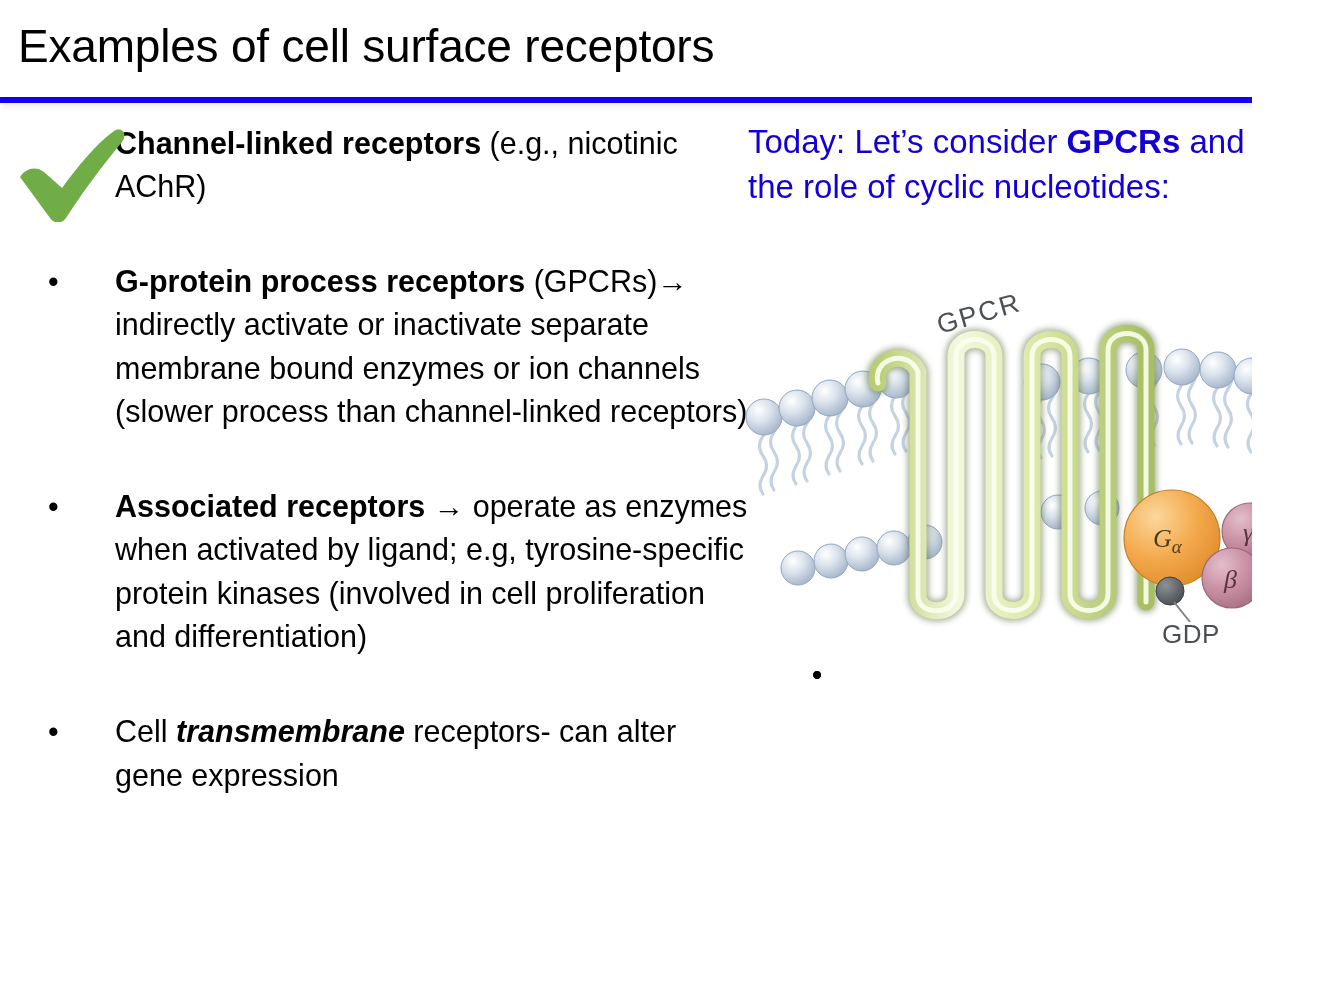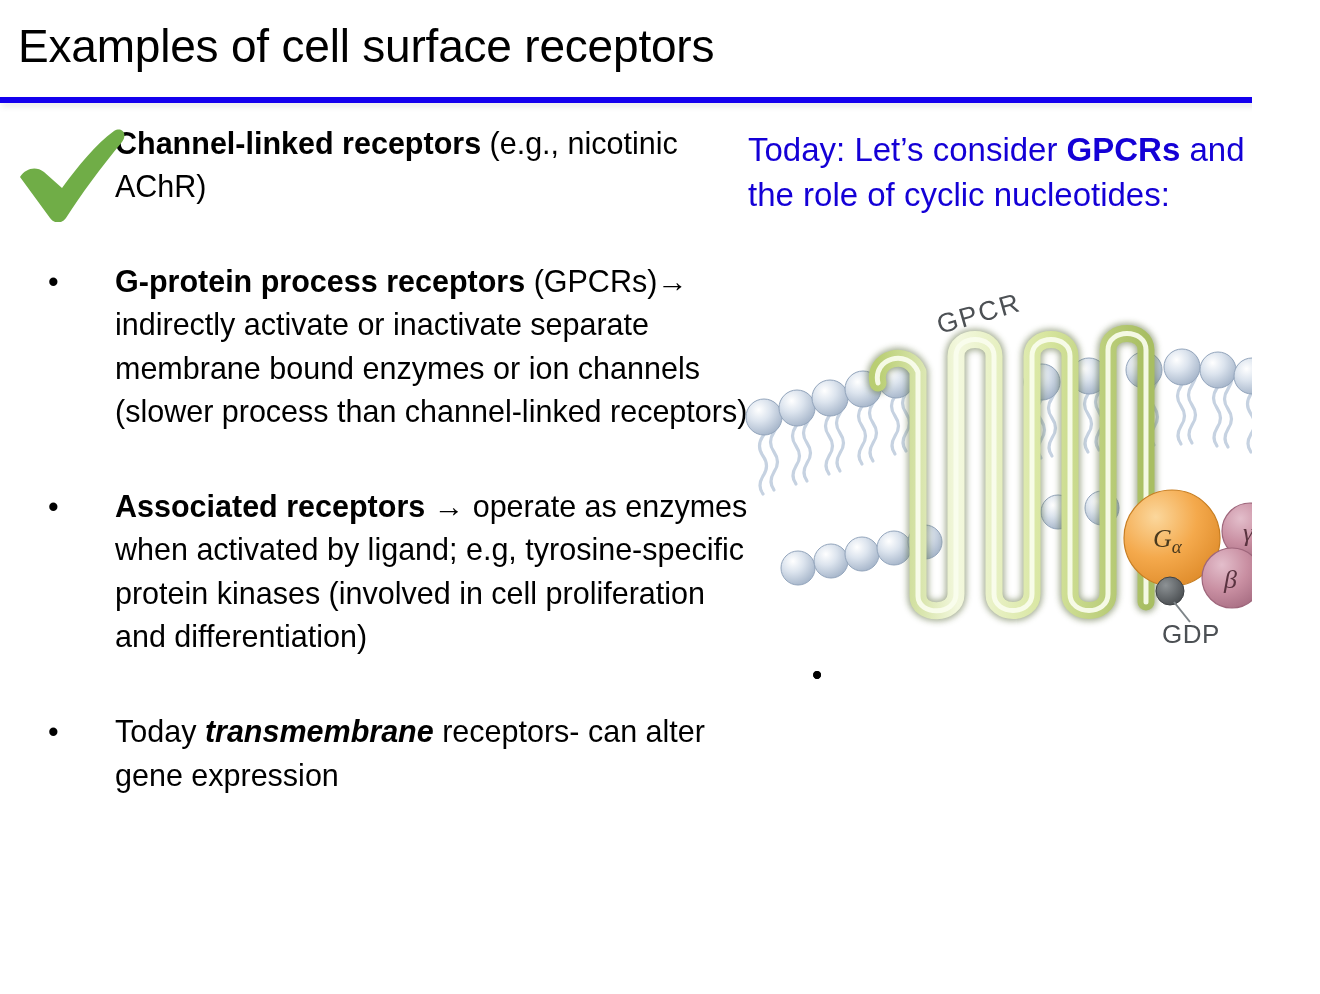--- a/index.html
+++ b/index.html
@@ -89,21 +89,21 @@
     width: 640px;
   }
 
   .gap-sm { height: 44px; }
   .gap-md { height: 52px; }
 
   
   #today-block {
     position: absolute;
     left: 748px;
-    top: 128px;
+    top: 120px;
     width: 545px;
     font-family: "Liberation Sans", sans-serif;
     font-size: 33px;
     line-height: 1.36;
     color: #1400D6;
   }
   #today-block b { font-weight: 700; }
 
   #right-bullets {
     position: absolute;
@@ -185,21 +185,21 @@
       <div class="bullet-body">
         <b>Associated receptors</b><span> → operate as enzymes when activated by ligand; e.g, tyrosine-specific protein kinases (involved in cell proliferation and differentiation)</span>
       </div>
     </div>
 
     <div class="gap-md"></div>
 
     <div class="bullet-row body-text">
       <span class="bullet-dot">•</span>
       <div class="bullet-body">
-        <span>Today </span><b><i>transmembrane</i></b><span> receptors- can alter gene expression</span>
+        <span>Cell </span><b><i>transmembrane</i></b><span> receptors- can alter gene expression</span>
       </div>
     </div>
 
   </div>
 
   <div id="today-block">
     <span>Today: Let’s consider </span><b>GPCRs</b><span> and the role of cyclic nucleotides:</span>
   </div>
 
   <div id="figure">

